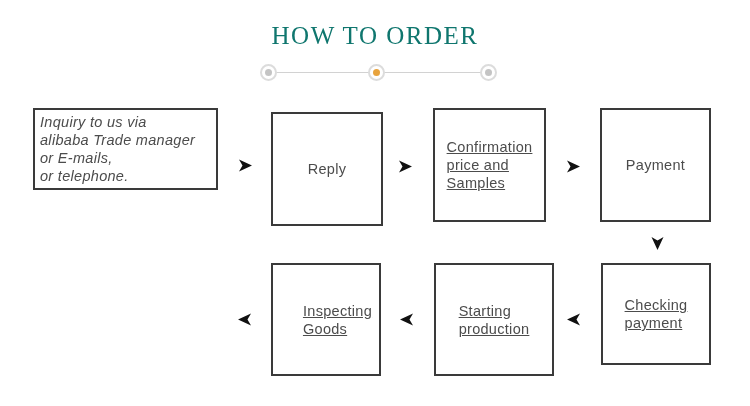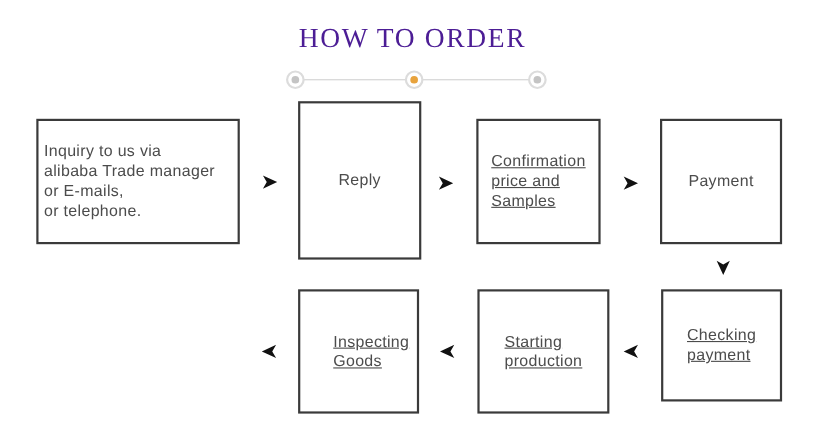--- a/index.html
+++ b/index.html
@@ -3,21 +3,21 @@
 <meta charset="utf-8">
 <style>
   html,body{margin:0;padding:0;background:#fff;}
   .canvas{
     position:relative;width:750px;height:406px;background:#ffffff;
     overflow:hidden;font-family:"Liberation Sans",sans-serif;
   }
   .page-title{
     position:absolute;left:0;top:22px;width:750px;text-align:center;
     font-family:"Liberation Serif",serif;font-size:25px;font-weight:400;
-    color:#4c1d95;letter-spacing:1.5px;
+    color:#0f766e;letter-spacing:1.5px;
   }
   
   .stepper-line{
     position:absolute;left:268px;top:72px;width:221px;height:1px;background:#d2d2d2;
   }
   .dot-ring{
     position:absolute;top:64px;width:13px;height:13px;border-radius:50%;
     border:2px solid #dcdcdc;background:#ffffff;
     display:flex;align-items:center;justify-content:center;
   }
@@ -30,22 +30,22 @@
   .fbox{
     position:absolute;border:2px solid #3a3a3a;background:#ffffff;
     display:flex;align-items:center;justify-content:center;
     color:#4c4c4c;font-size:14.5px;line-height:18px;letter-spacing:0.3px;
     box-sizing:border-box;
   }
   .fbox .lbl{white-space:pre-line;}
   .fbox.align-left{justify-content:flex-start;}
   .fbox.align-left .lbl{text-align:left;}
   .fbox.block-left .lbl{text-align:left;text-decoration:underline;}
-  .b1{left:33px;top:108px;width:185px;height:114px;padding-left:5px;padding-right:3px;}
-  .b2{left:271px;top:92px;width:112px;height:144px;}
+  .b1{left:33px;top:108px;width:185px;height:82px;padding-left:5px;padding-right:3px;font-style:italic;}
+  .b2{left:271px;top:112px;width:112px;height:114px;}
   .b3{left:433px;top:108px;width:113px;height:114px;}
   .b4{left:600px;top:108px;width:111px;height:114px;}
   .b5{left:601px;top:263px;width:110px;height:102px;}
   .b6{left:434px;top:263px;width:120px;height:113px;}
   .b7{left:271px;top:263px;width:110px;height:113px;padding-left:23px;}
   .b8{left:33px;top:263px;width:185px;height:113px;text-align:center;}
   
   .arrow{position:absolute;width:15px;height:13px;}
   .arrow svg{display:block;width:15px;height:13px;}
   .arrow.down{transform:rotate(90deg);}

